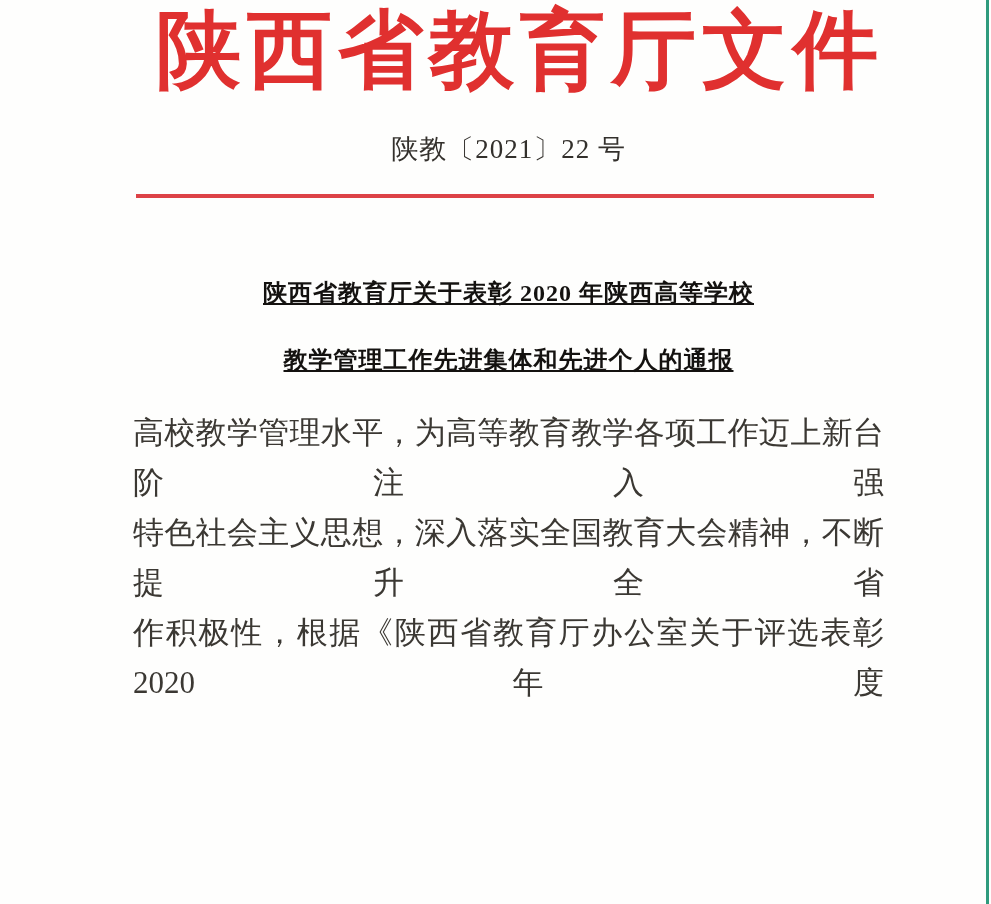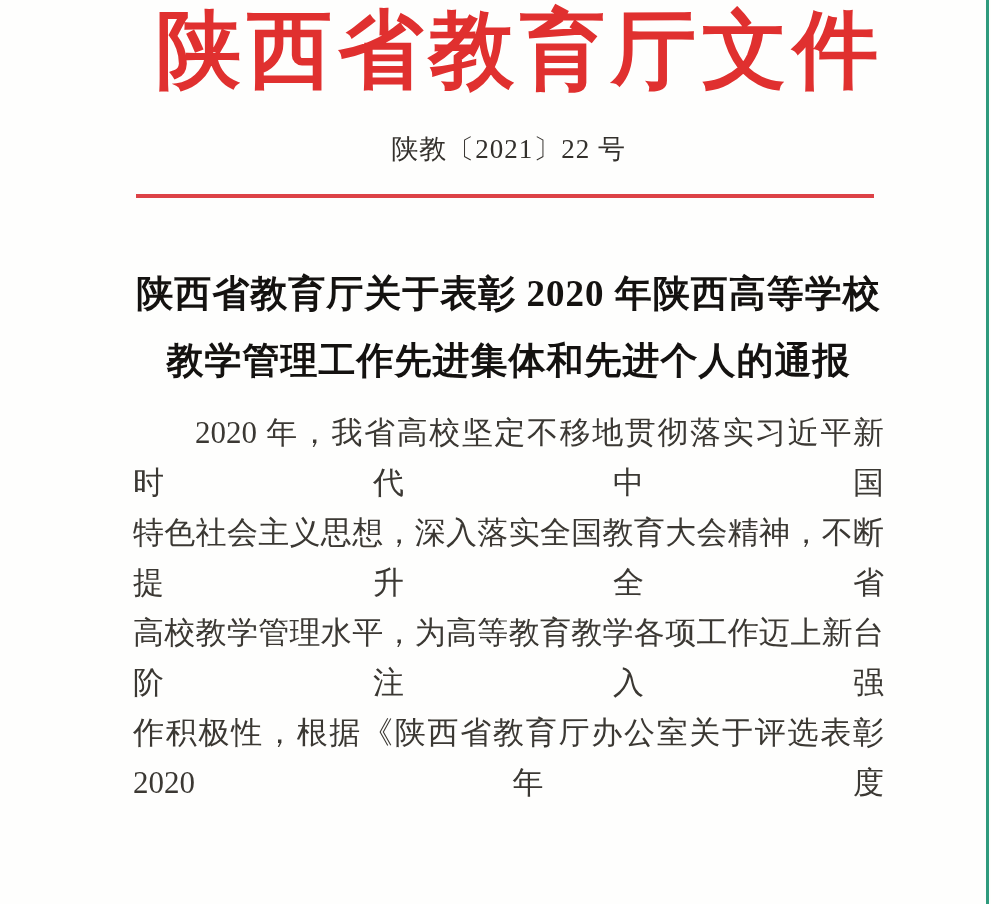--- a/index.html
+++ b/index.html
@@ -54,25 +54,26 @@
   .red-rule {
     margin-top: 28px;
     margin-left: 3px;
     width: 738px;
     height: 4px;
     background: #dd4247;
   }
   .title {
     margin-top: 62px;
     text-align: center;
-    font-size: 37px;
+    font-size: 24px;
     line-height: 67px;
     font-weight: 700;
     color: #141210;
     letter-spacing: 1px;
+    text-decoration: underline;
   }
   .body-text {
     margin-top: 14px;
     font-size: 31px;
     line-height: 50px;
     color: #3b3833;
   }
   .salutation {
     text-align: left;
     letter-spacing: 1px;
@@ -96,23 +97,22 @@
     <div class="doc-number">陕教〔2021〕22 号</div>
 
     <div class="red-rule"></div>
 
     <div class="title">
       <div>陕西省教育厅关于表彰 2020 年陕西高等学校</div>
       <div>教学管理工作先进集体和先进个人的通报</div>
     </div>
 
     <div class="body-text">
-      <div class="jline indent">2020 年，我省高校坚定不移地贯彻落实习近平新时代中国</div>
+      <div class="jline">高校教学管理水平，为高等教育教学各项工作迈上新台阶注入强</div>
       <div class="jline">特色社会主义思想，深入落实全国教育大会精神，不断提升全省</div>
-      <div class="jline">高校教学管理水平，为高等教育教学各项工作迈上新台阶注入强</div>
       <div class="jline">作积极性，根据《陕西省教育厅办公室关于评选表彰 2020 年度</div>
 
     </div>
 
   </div>
 
   <div class="scan-edge"></div>
 </div>
 
 </body></html>

